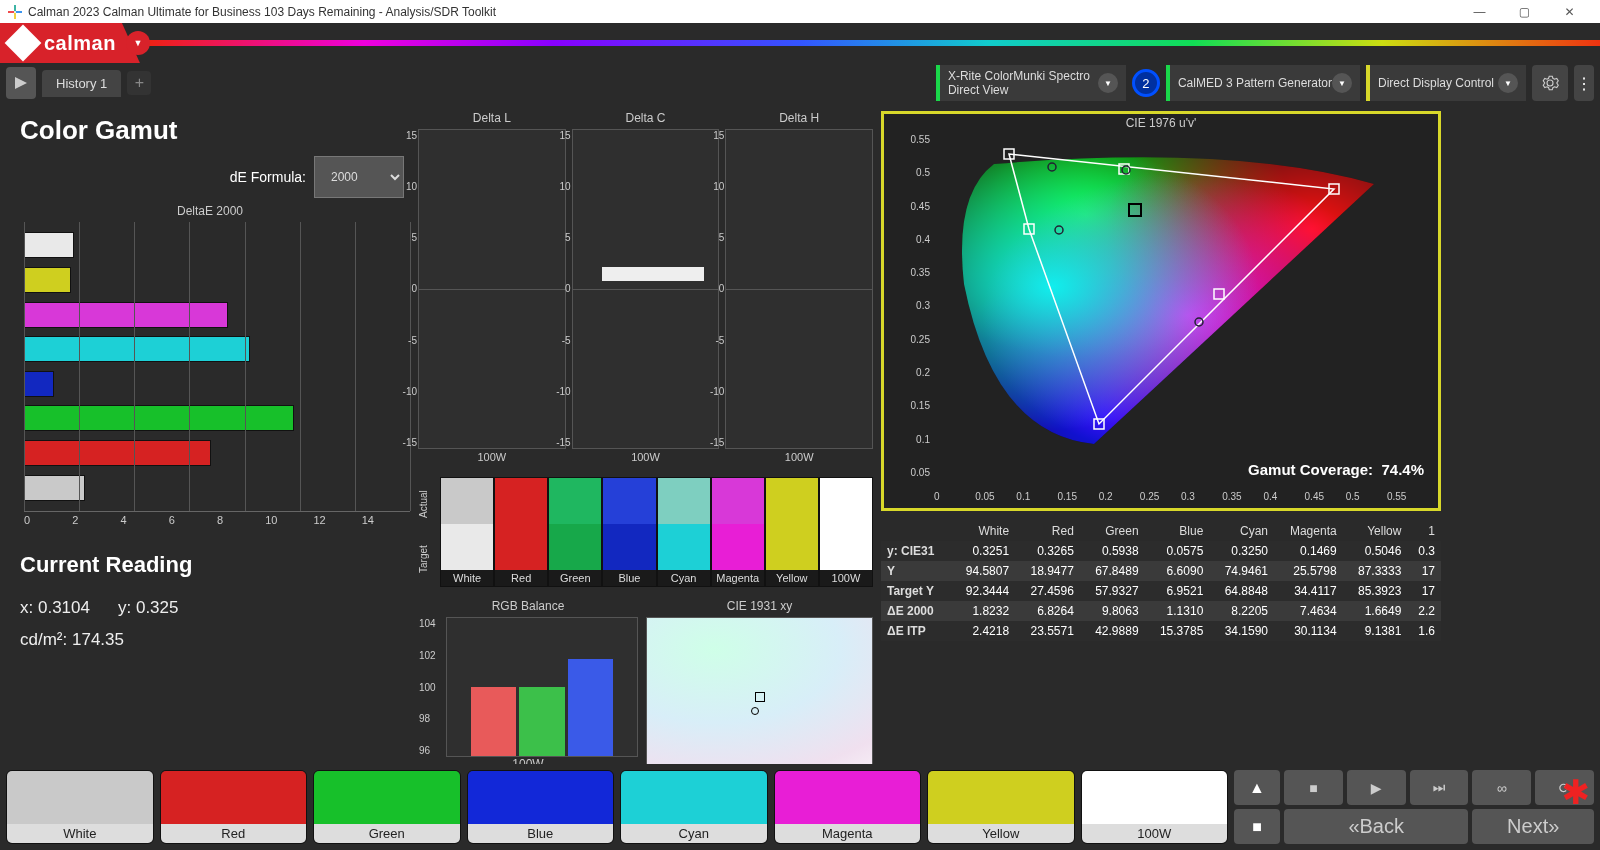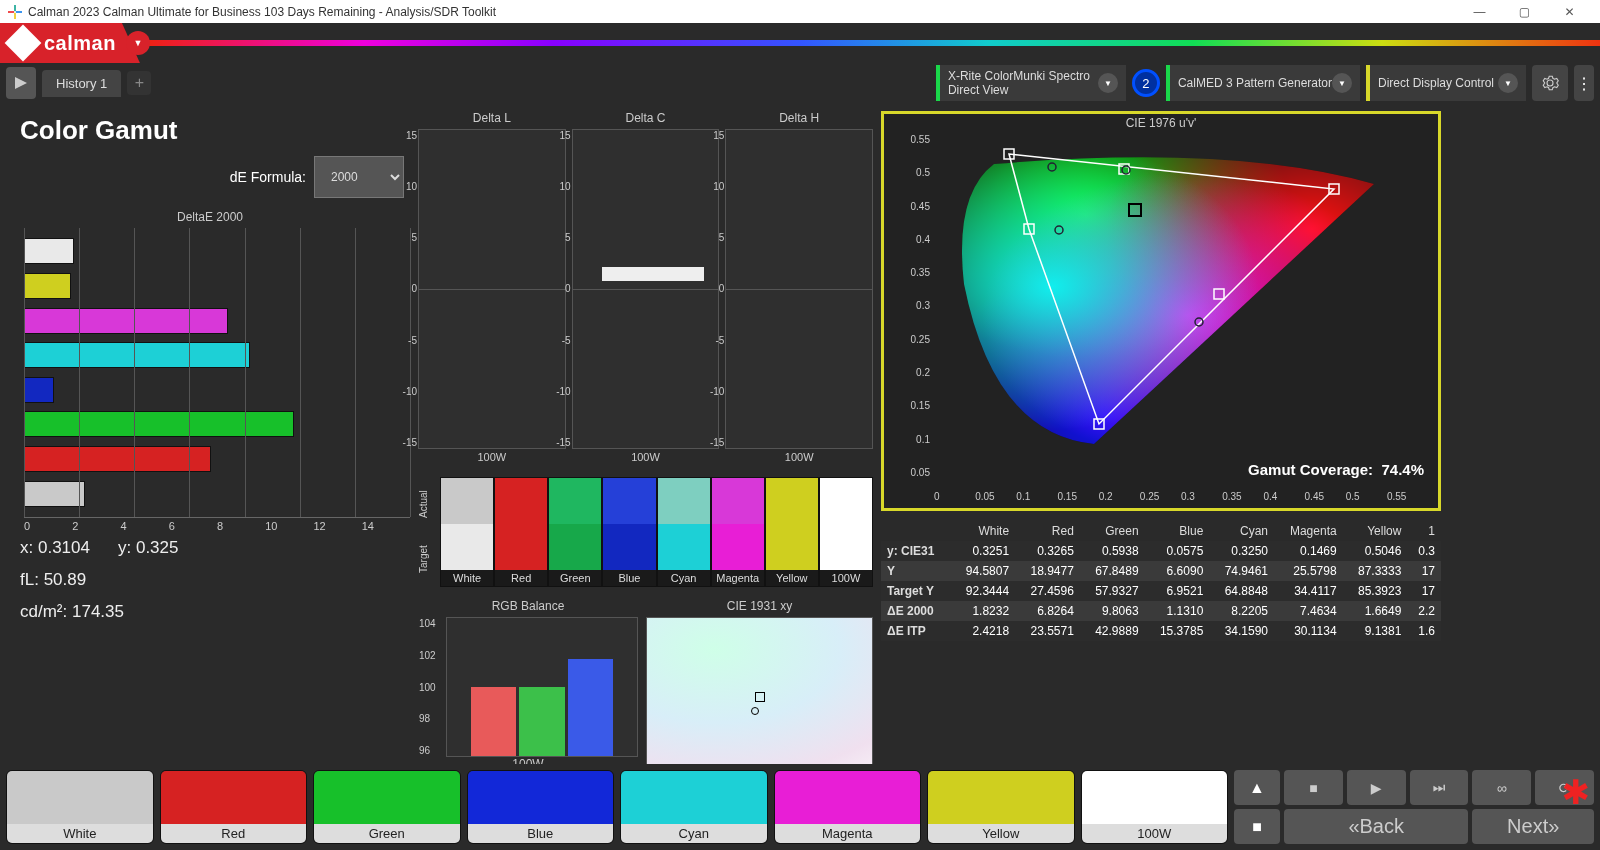--- a/index.html
+++ b/index.html
@@ -22,21 +22,21 @@
 .toolbar .spacer{flex:1}
 .device-pill{height:36px;min-width:190px;background:#3a3a3a;border-left:4px solid;display:flex;align-items:center;padding:0 8px;font-size:12px;color:#ddd;position:relative}
 .device-pill .dd{width:20px;height:20px;background:#555;border-radius:10px;margin-left:auto;display:flex;align-items:center;justify-content:center;font-size:8px;color:#fff}
 .circ-num{width:28px;height:28px;border-radius:14px;border:3px solid #0050ff;display:flex;align-items:center;justify-content:center;color:#fff;font-size:13px;background:#0030a0}
 .gear-btn{width:36px;height:36px;background:#444;border-radius:4px;display:flex;align-items:center;justify-content:center}
 .main{display:grid;grid-template-columns:400px 455px 560px;gap:8px;padding:8px 10px 0 10px;height:590px}
 .col1{display:flex;flex-direction:column}
 .h1{font-size:26px;font-weight:600;margin:4px 0 10px 10px}
 .de-row{display:flex;align-items:center;gap:8px;font-size:14px;justify-content:flex-end;margin-right:6px}
 .de-sel{background:#555;border:1px solid #777;color:#ddd;font-size:12px;padding:12px;width:90px}
-.barchart{margin-top:12px}
+.barchart{margin-top:6px}
 .chart-title{text-align:center;font-size:12px;color:#ccc;margin-bottom:4px}
 .bars{position:relative;height:290px;margin-left:14px;border-bottom:1px solid #666;display:flex;flex-direction:column;justify-content:space-around;padding:6px 0}
 .bars .grid{position:absolute;top:0;bottom:0;border-left:1px solid #555}
 .bar{height:26px;border:1px solid #111}
 .xlabels{display:flex;margin-left:14px;font-size:11px;color:#ccc;padding-top:2px}
 .xlabels span{flex:1;text-align:left}
 .h2{font-size:22px;font-weight:600;margin:26px 0 14px 10px}
 .reading{font-size:17px;color:#eee;margin:6px 0 6px 10px;display:flex;gap:28px}
 .col2{display:flex;flex-direction:column}
 .mini-charts{display:flex;gap:6px}
@@ -181,26 +181,24 @@
           <span>0</span>
           <span>2</span>
           <span>4</span>
           <span>6</span>
           <span>8</span>
           <span>10</span>
           <span>12</span>
           <span>14</span>
         </div>
     </div>
+    <div class="h2">Current Reading</div>
     <div class="reading">
         <span><span>x:</span> <span>0.3104</span></span>
         <span><span>y:</span> <span>0.325</span></span>
-      </div>
-    <div class="reading">
-        <span><span>fL:</span> <span>50.89</span></span>
       </div>
     <div class="reading">
         <span><span>cd/m²:</span> <span>174.35</span></span>
       </div>
   </div>
 
   <div class="col2">
     <div class="mini-charts">
       <div class="mini">
         <div class="chart-title">Delta L</div>

